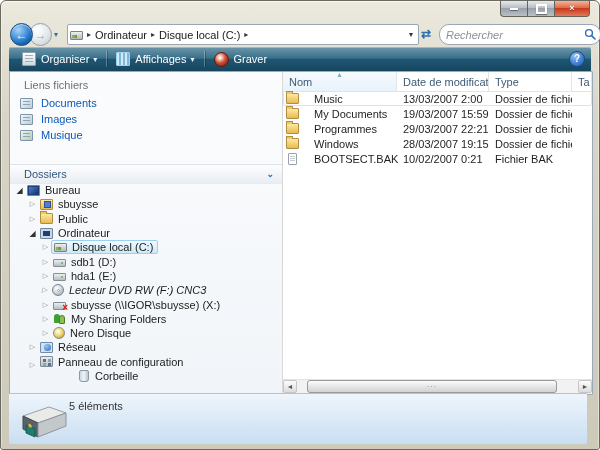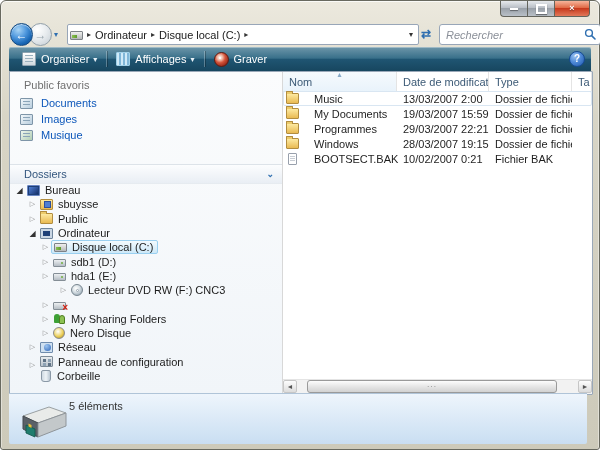--- a/index.html
+++ b/index.html
@@ -36,21 +36,21 @@
   .nav-dd{position:absolute;left:45px;top:8px;color:#2f6fb0;font-size:8px;}
   .addressbar{position:absolute;left:58px;top:2px;width:346px;height:19px;background:#fff;
               border:1px solid #98a6b8;border-radius:2px;display:flex;align-items:center;padding:0 2px;}
   .crumb-sep{font-size:8px;color:#333;margin:0 4px;}
   .crumb{color:#1a1a1a;}
   .addr-spacer{flex:1;}
   .addr-dd{color:#333;font-size:8px;padding:0 3px;}
   .refresh-btn{position:absolute;left:409px;top:4px;width:16px;height:16px;color:#2f6fb0;
                font-weight:bold;font-size:12px;line-height:16px;text-align:center;}
   .searchbox{position:absolute;left:430px;top:2px;width:160px;height:19px;background:#fff;
-             border:1px solid #98a6b8;border-radius:3px;}
+             border:1px solid #98a6b8;border-radius:10px;}
   .searchbox input{position:absolute;inset:0;border:none;outline:none;background:transparent;
                    font-family:"Liberation Sans",sans-serif;font-size:11px;padding:0 20px 0 6px;color:#333;}
   .searchbox input::placeholder{color:#8a8f98;font-style:italic;}
   .search-mag{position:absolute;right:4px;top:3px;}
 
   
   .toolbar{position:absolute;left:8px;right:8px;top:46px;height:24px;border-radius:2px;
            background:linear-gradient(180deg,#6e97aa 0%,#39708a 46%,#1f5572 52%,#17465f 100%);
            border-bottom:1px solid #0d3144;box-shadow:inset 0 1px 0 rgba(255,255,255,.35);
            display:flex;align-items:center;padding:0 6px;}
@@ -240,21 +240,21 @@
           <span>Graver</span>
         </div>
       </span>
     <span class="tb-spacer"></span>
     <div class="help-btn"><span>?</span></div>
   </div>
 
   <div class="content">
 
     <div class="sidebar">
-      <div class="fav-title">Public favoris</div>
+      <div class="fav-title">Liens fichiers</div>
       <div class="fav-list" id="fav-list">
           <div class="fav-row">
             <span class="ic i-documents"></span>
             <span>Documents</span>
           </div>
           <div class="fav-row">
             <span class="ic i-images"></span>
             <span>Images</span>
           </div>
           <div class="fav-row">
@@ -313,31 +313,32 @@
               <span class="lab">sdb1 (D:)</span>
             </span>
           </div>
           <div class="tree-row" style="padding-left: 30px;">
             <span class="tw col">▷</span>
             <span class="tree-sel">
               <span class="ic i-drive"></span>
               <span class="lab">hda1 (E:)</span>
             </span>
           </div>
-          <div class="tree-row" style="padding-left: 48px;">
+          <div class="tree-row" style="padding-left: 29px; font-style: italic;">
             <span class="tw col">▷</span>
             <span class="tree-sel">
               <span class="ic i-dvd-drive"></span>
               <span class="lab">Lecteur DVD RW (F:) CNC3</span>
             </span>
           </div>
           <div class="tree-row" style="padding-left: 30px;">
             <span class="tw col">▷</span>
             <span class="tree-sel">
               <span class="ic i-network-drive-disconnected"></span>
+              <span class="lab">sbuysse (\\IGOR\sbuysse) (X:)</span>
             </span>
           </div>
           <div class="tree-row" style="padding-left: 30px;">
             <span class="tw col">▷</span>
             <span class="tree-sel">
               <span class="ic i-sharing-folders"></span>
               <span class="lab">My Sharing Folders</span>
             </span>
           </div>
           <div class="tree-row" style="padding-left: 30px;">
@@ -354,21 +355,21 @@
               <span class="lab">Réseau</span>
             </span>
           </div>
           <div class="tree-row" style="padding-left: 17px; align-items: flex-end;">
             <span class="tw col">▷</span>
             <span class="tree-sel">
               <span class="ic i-control-panel"></span>
               <span class="lab">Panneau de configuration</span>
             </span>
           </div>
-          <div class="tree-row" style="padding-left: 17px;">
+          <div class="tree-row" style="padding-left: 17px; margin-left: 38px;">
             <span class="tw col"></span>
             <span class="tree-sel">
               <span class="ic i-recycle-bin"></span>
               <span class="lab">Corbeille</span>
             </span>
           </div>
         </div>
     </div>
 
     <div class="filepane">

